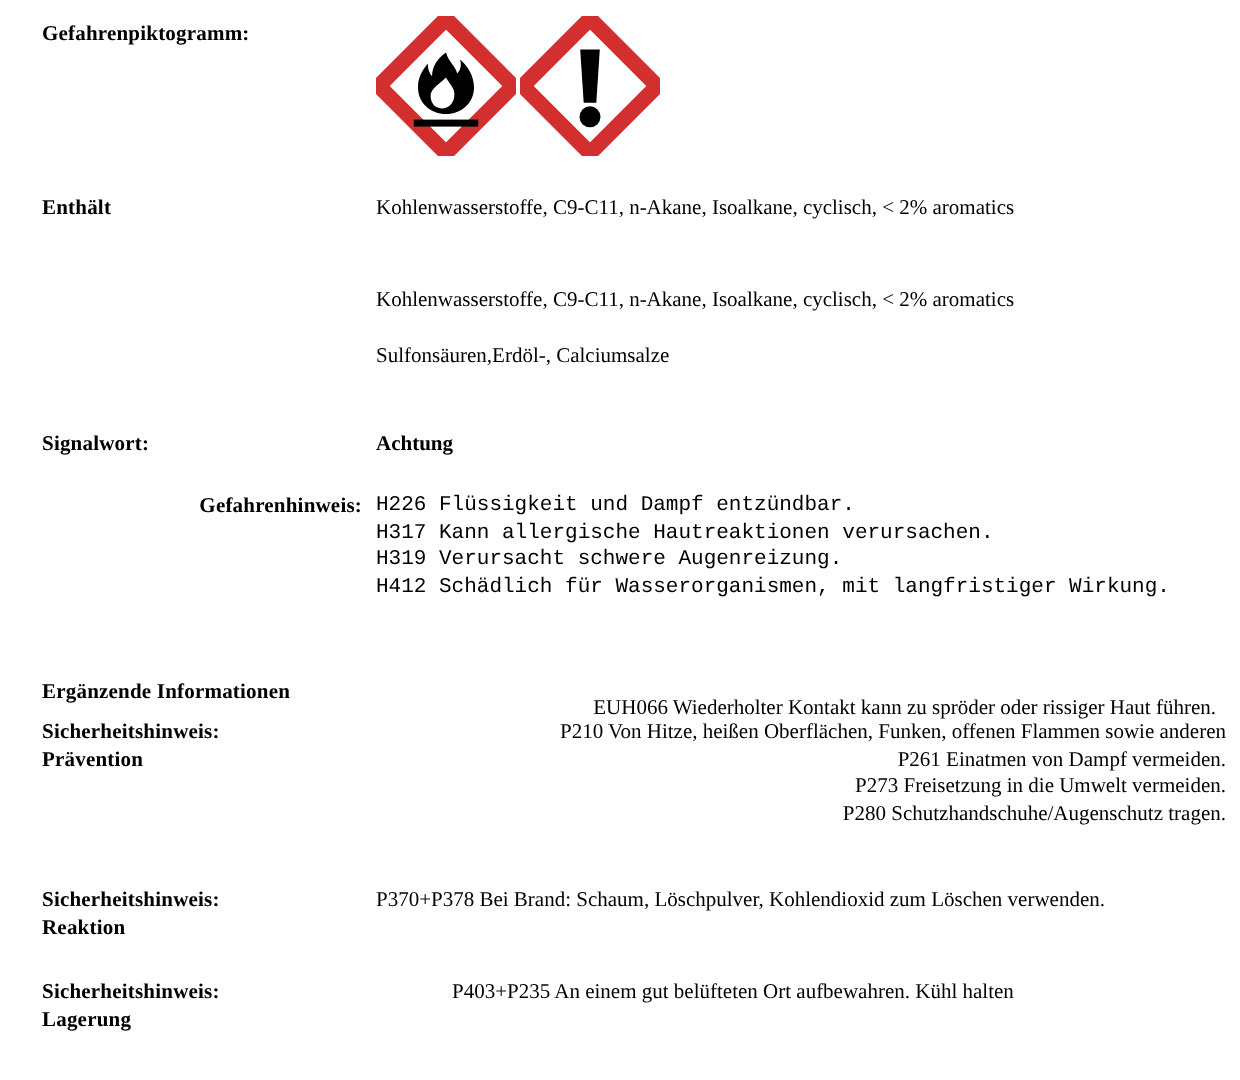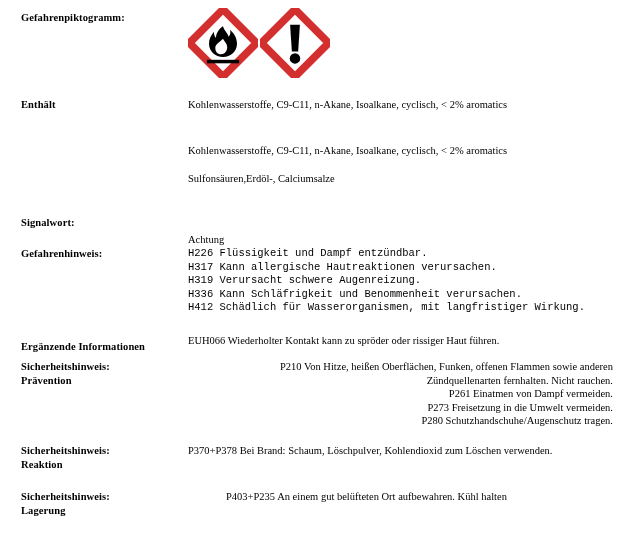--- a/index.html
+++ b/index.html
@@ -136,55 +136,53 @@
   <div class="row" style="top:172px;">
     <div class="value" style="top:0px;">
       <span class="value-line">Sulfonsäuren,Erdöl-, Calciumsalze</span>
     </div>
   </div>
 
   <div class="row" style="top:216px;">
     <div class="label" style="top:0px;">
       <span class="label-line">Signalwort:</span>
     </div>
-    <div class="value" style="top:17px;">
+    <div class="value" style="top:0px;font-weight:bold;">
       <span class="value-line">Achtung</span>
     </div>
   </div>
 
   <div class="row" style="top:247px;">
-    <div class="label" style="top:0px;">
+    <div class="label" style="top:0px;text-align:right;">
       <span class="label-line">Gefahrenhinweis:</span>
     </div>
     <div class="value" style="top:0px;font-family:Liberation Mono, monospace;">
       <span class="value-line">H226 Flüssigkeit und Dampf entzündbar.</span>
       <span class="value-line">H317 Kann allergische Hautreaktionen verursachen.</span>
       <span class="value-line">H319 Verursacht schwere Augenreizung.</span>
-      <span class="value-line">H336 Kann Schläfrigkeit und Benommenheit verursachen.</span>
       <span class="value-line">H412 Schädlich für Wasserorganismen, mit langfristiger Wirkung.</span>
     </div>
   </div>
 
   <div class="row" style="top:334px;">
     <div class="label" style="top:6px;width:170px;">
       <span class="label-line">Ergänzende Informationen</span>
     </div>
-    <div class="value" style="top:0px;">
+    <div class="value" style="top:14px;text-align:right;">
       <span class="value-line">EUH066 Wiederholter Kontakt kann zu spröder oder rissiger Haut führen.</span>
     </div>
   </div>
 
   <div class="row" style="top:360px;">
     <div class="label" style="top:0px;">
       <span class="label-line">Sicherheitshinweis:</span>
       <span class="label-line">Prävention</span>
     </div>
     <div class="value" style="top:0px;width:425px;text-align:right;">
       <span class="value-line">P210 Von Hitze, heißen Oberflächen, Funken, offenen Flammen sowie anderen</span>
-      <span class="value-line">Zündquellenarten fernhalten. Nicht rauchen.</span>
       <span class="value-line">P261 Einatmen von Dampf vermeiden.</span>
       <span class="value-line">P273 Freisetzung in die Umwelt vermeiden.</span>
       <span class="value-line">P280 Schutzhandschuhe/Augenschutz tragen.</span>
     </div>
   </div>
 
   <div class="row" style="top:444px;">
     <div class="label" style="top:0px;">
       <span class="label-line">Sicherheitshinweis:</span>
       <span class="label-line">Reaktion</span>

